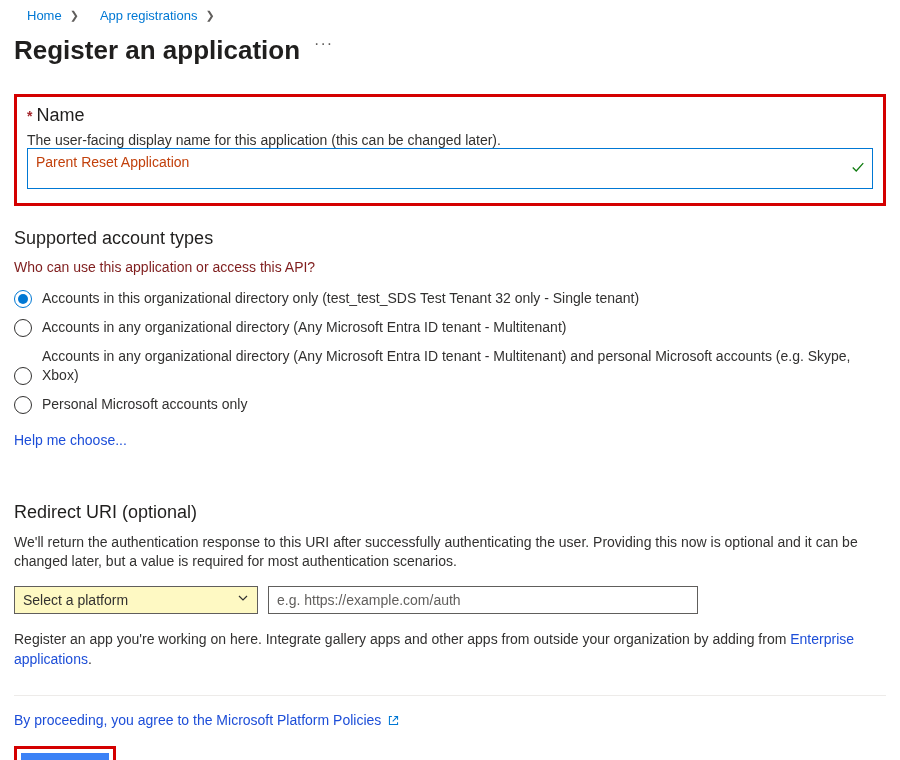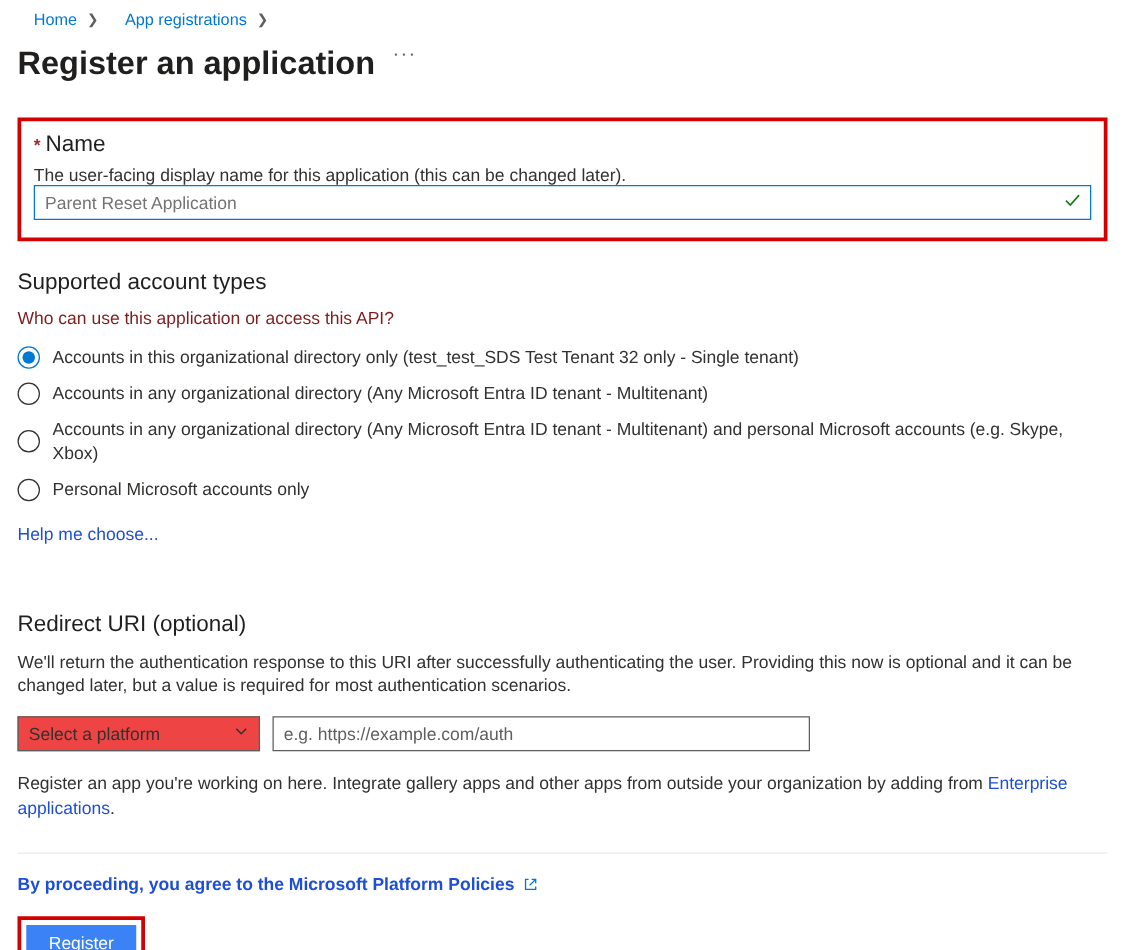--- a/index.html
+++ b/index.html
@@ -30,39 +30,39 @@
       margin-bottom: 22px;
     }
     .field-label-row { display: flex; align-items: center; gap: 4px; margin-bottom: 6px; }
     .asterisk { color: #a4262c; font-weight: bold; }
     .field-label { font-size: 18px; color: #201f1e; }
     .field-help { color: #323130; font-size: 14px; margin-bottom: 0; }
     .name-input-wrap { position: relative; }
     .name-input {
       width: 100%;
       border: 1px solid #0078d4;
-      padding: 5px 30px 5px 8px;
+      padding: 5px 30px 18px 8px;
       font-size: 14px;
       font-family: inherit;
       outline: none;
-      color: #737373;
+      color: #c2410c;
     }
     .input-check {
       position: absolute;
       right: 8px;
       top: 50%;
       transform: translateY(-50%);
       color: #107c10;
       font-size: 14px;
       font-weight: bold;
     }
     .section-heading { font-size: 18px; color: #201f1e; margin-bottom: 10px; }
     .section-sub { font-size: 14px; color: #7f1d1d; margin-bottom: 14px; }
     .radio-group { display: flex; flex-direction: column; gap: 10px; margin-bottom: 18px; }
-    .radio-item { display: flex; align-items: center; gap: 10px; cursor: pointer; }
+    .radio-item { display: flex; align-items: flex-end; gap: 10px; cursor: pointer; }
     .radio-circle {
       width: 18px; height: 18px;
       border: 1px solid #323130;
       border-radius: 50%;
       flex-shrink: 0;
       position: relative;
       margin-top: 1px;
       background: #fff;
     }
     .radio-item.selected .radio-circle { border-color: #0078d4; }
@@ -74,43 +74,43 @@
       border-radius: 50%;
       top: 3px; left: 3px;
     }
     .radio-label { font-size: 14px; color: #323130; line-height: 1.35; }
     .link { color: #1d4ed8; text-decoration: none; cursor: pointer; font-size: 14px; }
     .section { margin-bottom: 26px; }
     .redirect-row { display: flex; gap: 10px; margin-top: 14px; margin-bottom: 16px; }
     .platform-select {
       position: relative;
       border: 1px solid #605e5c;
-      width: 194px;
+      width: 244px;
       padding: 5px 8px;
       font-size: 14px;
       color: #323130;
       cursor: pointer;
-      background: #ef4444;
+      background: #fef9c3;
       display: flex;
       align-items: center;
       justify-content: space-between;
     }
     .platform-select .chev-down { font-size: 12px; color: #323130; }
     .uri-input {
       border: 1px solid #605e5c;
       width: 430px;
       padding: 5px 8px;
       font-size: 14px;
       font-family: inherit;
       color: #323130;
     }
     .uri-input::placeholder { color: #605e5c; }
     .note-text { font-size: 14px; color: #323130; line-height: 1.4; }
     .divider { border: none; border-top: 1px solid #edebe9; margin: 18px 0 16px 0; }
-    .policy-row { display: flex; align-items: center; gap: 6px; margin-bottom: 18px; font-weight: bold; }
+    .policy-row { display: flex; align-items: center; gap: 6px; margin-bottom: 18px; }
     .ext-link-icon { display: inline-flex; }
     .register-wrap {
       border: 3px solid #d40000;
       display: inline-block;
       padding: 4px;
     }
     .register-btn {
       background: #3b82f6;
       color: #ffffff;
       border: none;

